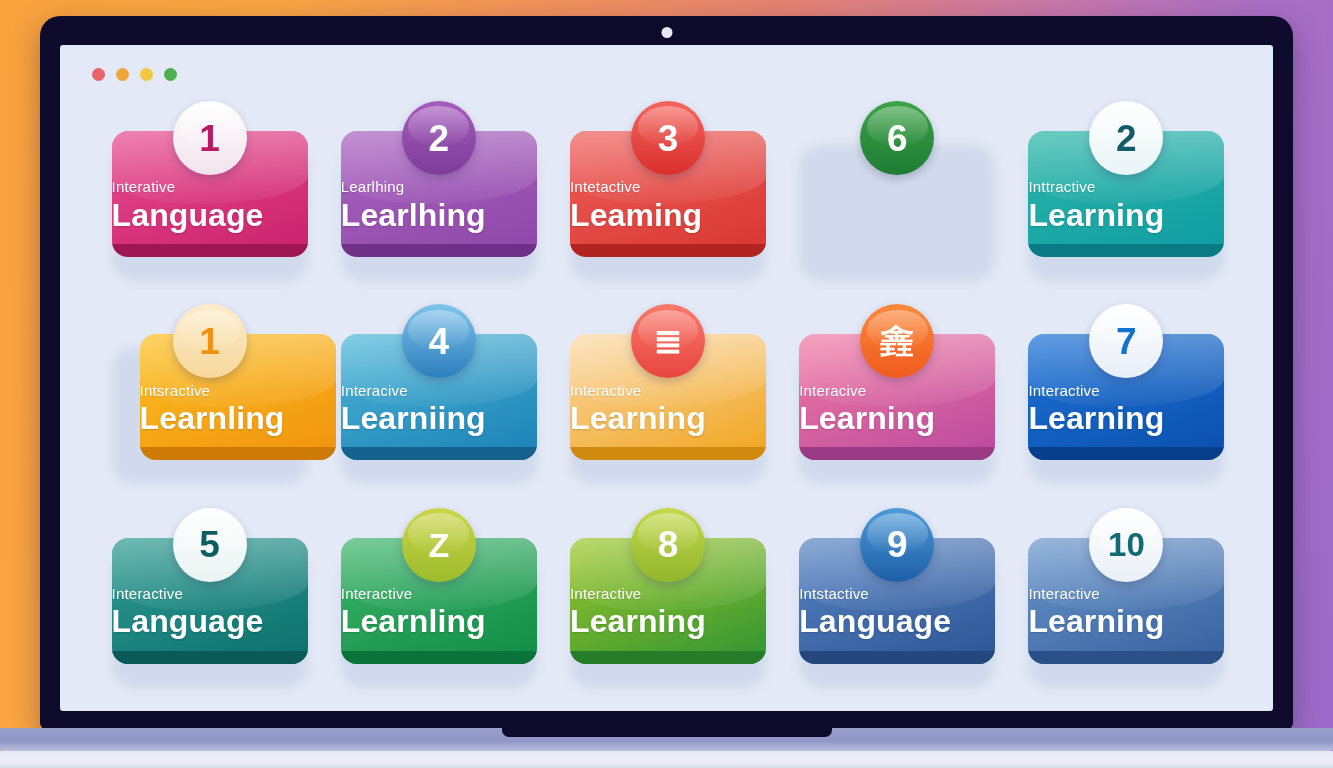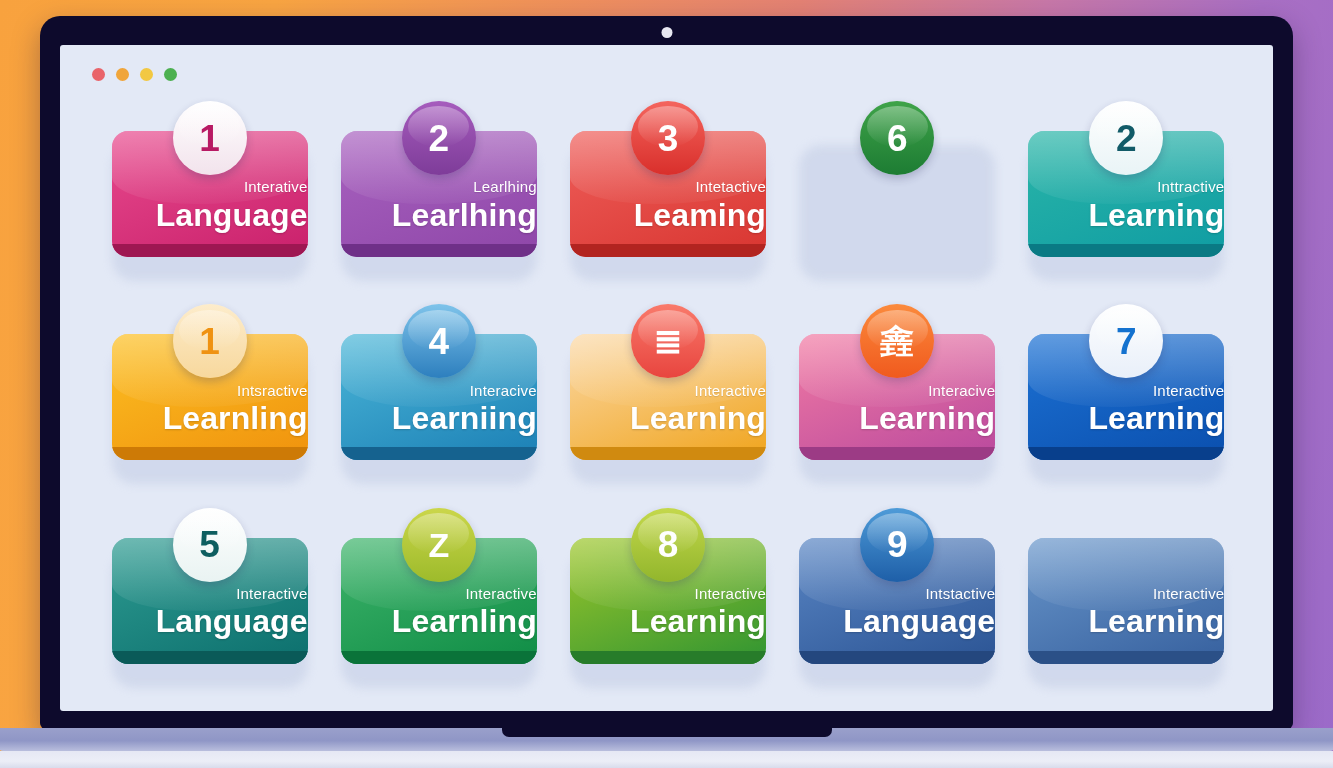--- a/index.html
+++ b/index.html
@@ -120,21 +120,21 @@
     position: absolute;
     left: 50%;
     transform: translateX(-50%);
     top: 30px;
     width: 196px;
     height: 126px;
     border-radius: 16px;
     overflow: hidden;
     display: flex;
     flex-direction: column;
-    align-items: flex-end;
+    align-items: flex-start;
     justify-content: flex-end;
     padding-bottom: 14px;
   }
 
   
   .card-gloss {
     position: absolute;
     left: 0; top: 0;
     width: 100%;
     height: 58%;
@@ -312,21 +312,21 @@
                 <div class="card-sub">Inttractive</div>
                 <div class="card-main">Learning</div>
               </div>
               <div class="badge" style="background: linear-gradient(rgb(255, 255, 255) 0%, rgb(233, 244, 246) 100%);">
                 <div class="badge-inner-gloss"></div>
                 <div class="badge-label" style="color: rgb(18, 91, 104);">2</div>
               </div>
             </div>
             <div class="card-cell">
               <div class="card-shadow"></div>
-              <div class="card-body" style="background: linear-gradient(160deg, rgb(252, 192, 35) 0%, rgb(240, 146, 13) 100%);">
+              <div class="card-body" style="background: linear-gradient(160deg, rgb(252, 192, 35) 0%, rgb(240, 146, 13) 100%); margin-left: 28px;">
                 <div class="card-gloss"></div>
                 <div class="card-lip" style="background: rgb(205, 122, 6);"></div>
                 <div class="card-sub">Intsractive</div>
                 <div class="card-main">Learnling</div>
               </div>
               <div class="badge" style="background: linear-gradient(rgb(253, 236, 203) 0%, rgb(247, 216, 157) 100%);">
                 <div class="badge-inner-gloss"></div>
                 <div class="badge-label" style="color: rgb(239, 146, 18);">1</div>
               </div>
             </div>
@@ -434,20 +434,24 @@
                 <div class="badge-label" style="color: rgb(255, 255, 255);">9</div>
               </div>
             </div>
             <div class="card-cell">
               <div class="card-shadow"></div>
               <div class="card-body" style="background: linear-gradient(160deg, rgb(106, 151, 203) 0%, rgb(54, 96, 158) 100%);">
                 <div class="card-gloss"></div>
                 <div class="card-lip" style="background: rgb(43, 80, 135);"></div>
                 <div class="card-sub">Interactive</div>
                 <div class="card-main">Learning</div>
+              </div>
+              <div class="badge" style="background: linear-gradient(rgb(255, 255, 255) 0%, rgb(234, 240, 248) 100%);">
+                <div class="badge-inner-gloss"></div>
+                <div class="badge-label two-digit" style="color: rgb(19, 106, 114);">10</div>
               </div>
             </div>
           </div>
 
       </div>
     </div>
 
     <div id="laptop-base">
       <div id="laptop-base-notch"></div>
     </div>

